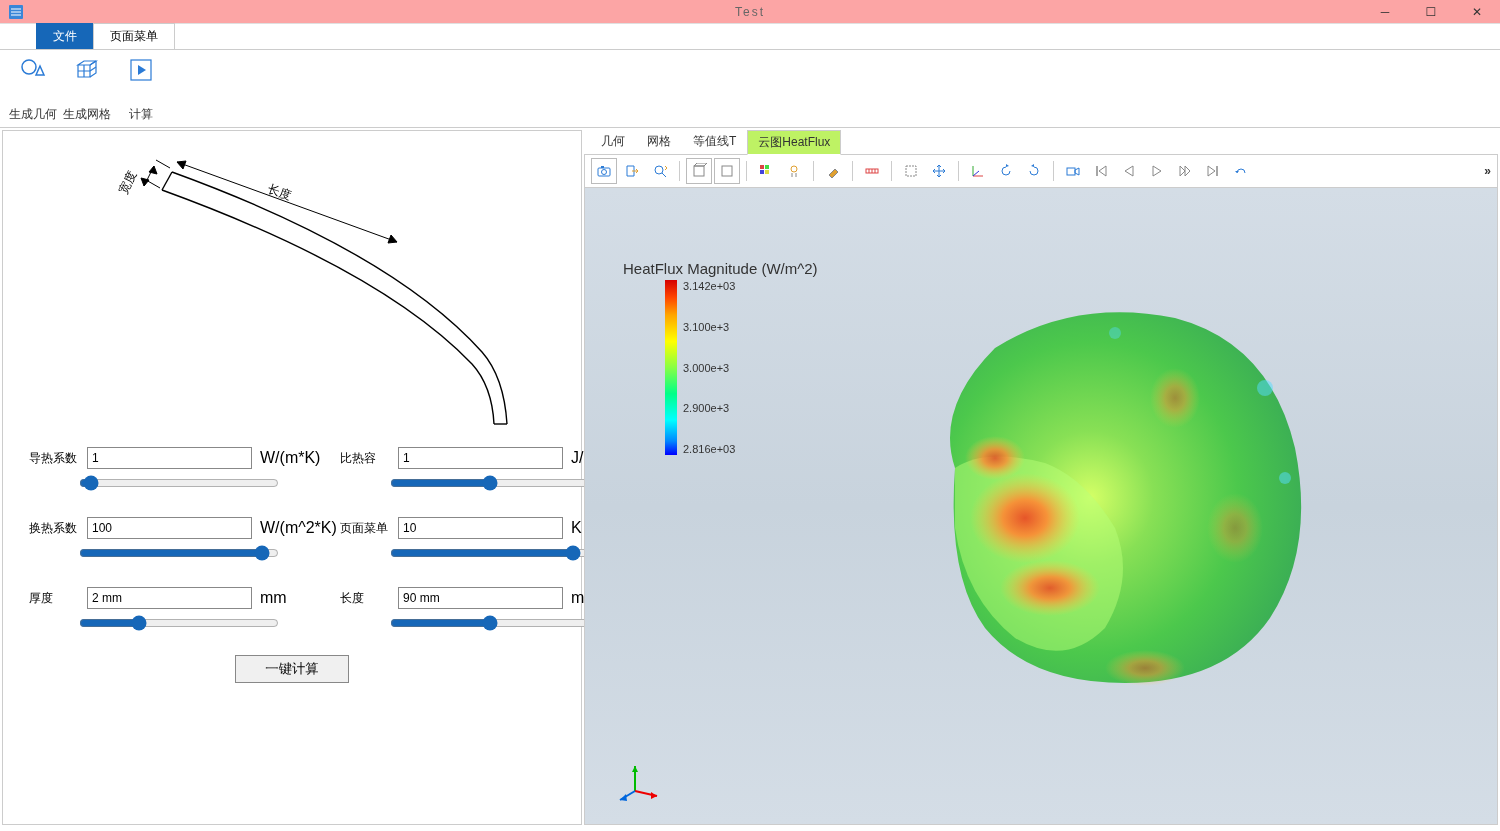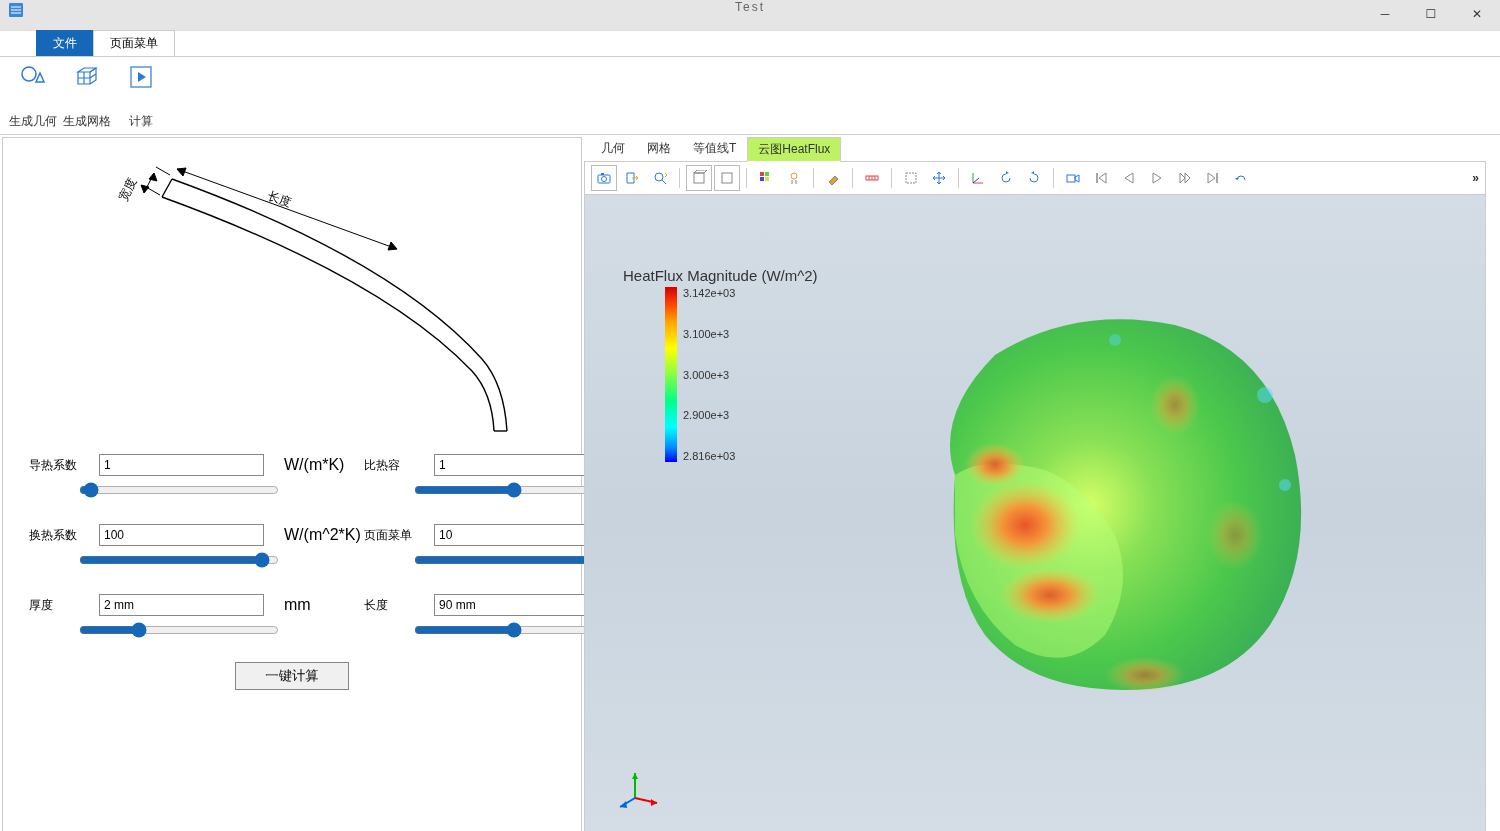--- a/index.html
+++ b/index.html
@@ -7,23 +7,24 @@
   font-family: "Microsoft YaHei", Arial, sans-serif;
   font-size: 12px;
   background: #fff;
   overflow: hidden;
   width: 1500px;
   height: 831px;
 }
 
 
 .titlebar {
-  height: 31px;
-  background: #e5e5e5;
+  height: 24px;
+  background: #fca5a5;
   display: flex;
+  align-items: center;
   border-bottom: 1px solid #e0e0e0;
   position: relative;
 }
 .titlebar .app-icon {
   width: 20px; height: 20px;
   margin-left: 6px;
   display:flex;align-items:center;justify-content:center;
 }
 .titlebar .title {
   position:absolute; left:0; right:0; text-align:center;
@@ -85,21 +86,21 @@
 }
 .left-panel {
   width:580px;
   border:1px solid #ccc;
   margin:2px;
   padding:6px;
   display:flex;flex-direction:column;
 }
 .right-panel {
   flex:1;
-  margin:2px 14px 2px 0;
+  margin:2px 2px 2px 0;
   display:flex;flex-direction:column;
 }
 
 
 .diagram {
   height:310px;
   display:flex;align-items:center;justify-content:center;
 }
 
 
@@ -107,21 +108,21 @@
   display:grid;
   grid-template-columns: 1fr 1fr;
   gap:8px 20px;
   padding:0 20px;
 }
 .param {
   display:flex;flex-direction:column;gap:6px;
   margin-bottom:18px;
 }
 .param .row {
-  display:flex;align-items:center;gap:20px;
+  display:flex;align-items:center;gap:8px;
 }
 .param label { width:50px; text-align:left;}
 .param input[type=text] {
   flex:1; border:1px solid #888; padding:3px 4px; font-size:12px;
   font-family:inherit;
 }
 .param .unit { width:60px; font-size:16px; }
 .param input[type=range] {
   width:200px; margin-left:50px;
   accent-color:#1667b8;

